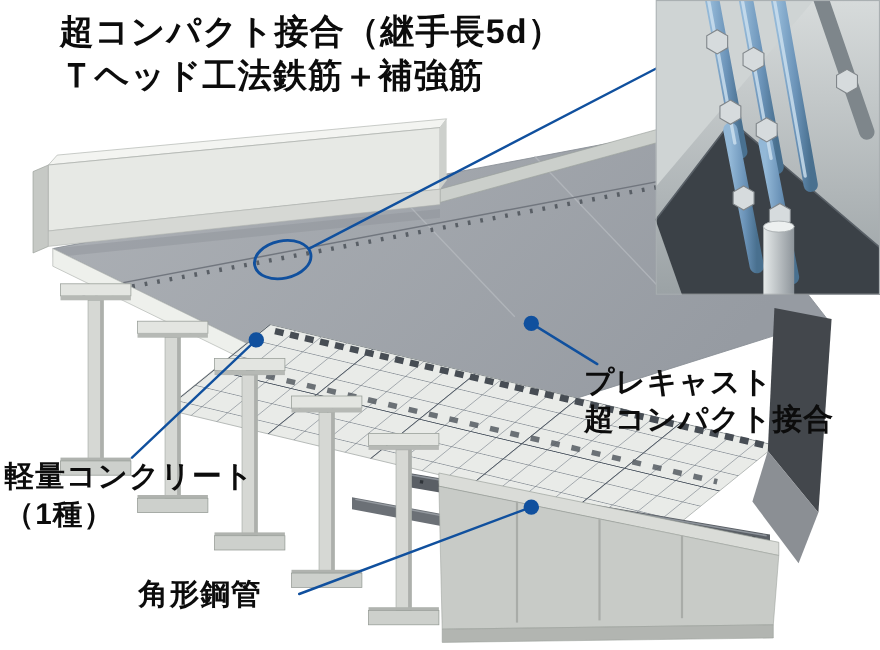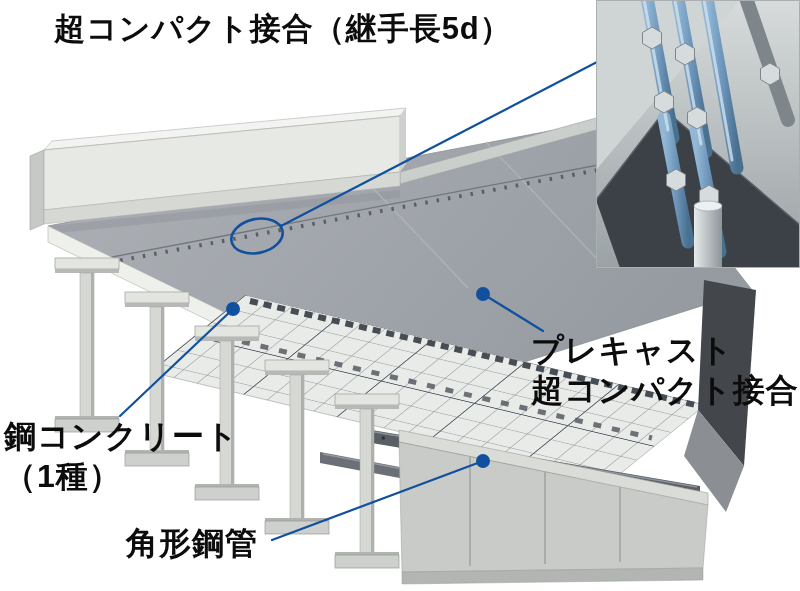--- a/index.html
+++ b/index.html
@@ -10,21 +10,21 @@
   .stage{
     position:relative;width:800px;height:591px;background:#ffffff;overflow:hidden;
     font-family:"Liberation Sans","DejaVu Sans",sans-serif;
   }
   .stage svg{position:absolute;left:0;top:0;}
   .label{
     position:absolute;font-weight:bold;color:var(--text-color);
     white-space:nowrap;letter-spacing:1px;
   }
   .title-line{font-size:31px;line-height:1.25;}
-  .callout-line{font-size:32px;line-height:1.26;}
+  .callout-line{font-size:27px;line-height:1.26;}
   .blue-stroke{stroke:var(--annotation-blue);}
   .blue-fill{fill:var(--annotation-blue);}
 </style>
 </head>
 <body>
 
 <div class="stage">
 
 <svg width="800" height="591" viewBox="0 0 800 591">
   <defs>
@@ -173,26 +173,27 @@
     <g>
       <rect x="694" y="206" width="28" height="62" fill="url(#cylGrad)"></rect>
       <ellipse cx="708" cy="206" rx="14" ry="5" fill="#edf0f0" stroke="#a6acae" stroke-width="0.8"></ellipse>
     </g>
 
     <rect x="596.5" y="0.5" width="203" height="267" fill="none" stroke="#aab0b2" stroke-width="1"></rect>
   </g>
 </svg>
 
 <div class="label title-line" style="left:54px;top:10px;">超コンパクト接合（継手長5d）</div>
+<div class="label title-line" style="left:54px;top:50px;">Ｔヘッド工法鉄筋＋補強筋</div>
 
 <div class="label" style="left:531px;top:330px;">
   <div class="callout-line">プレキャスト</div>
   <div class="callout-line">超コンパクト接合</div>
 </div>
 
 <div class="label" style="left:4px;top:416px;">
-  <div class="callout-line">鋼コンクリート</div>
+  <div class="callout-line">軽量コンクリート</div>
   <div class="callout-line">（1種）</div>
 </div>
 
 <div class="label callout-line" style="left:126px;top:523px;">角形鋼管</div>
 
 </div>
 
 </body></html>

